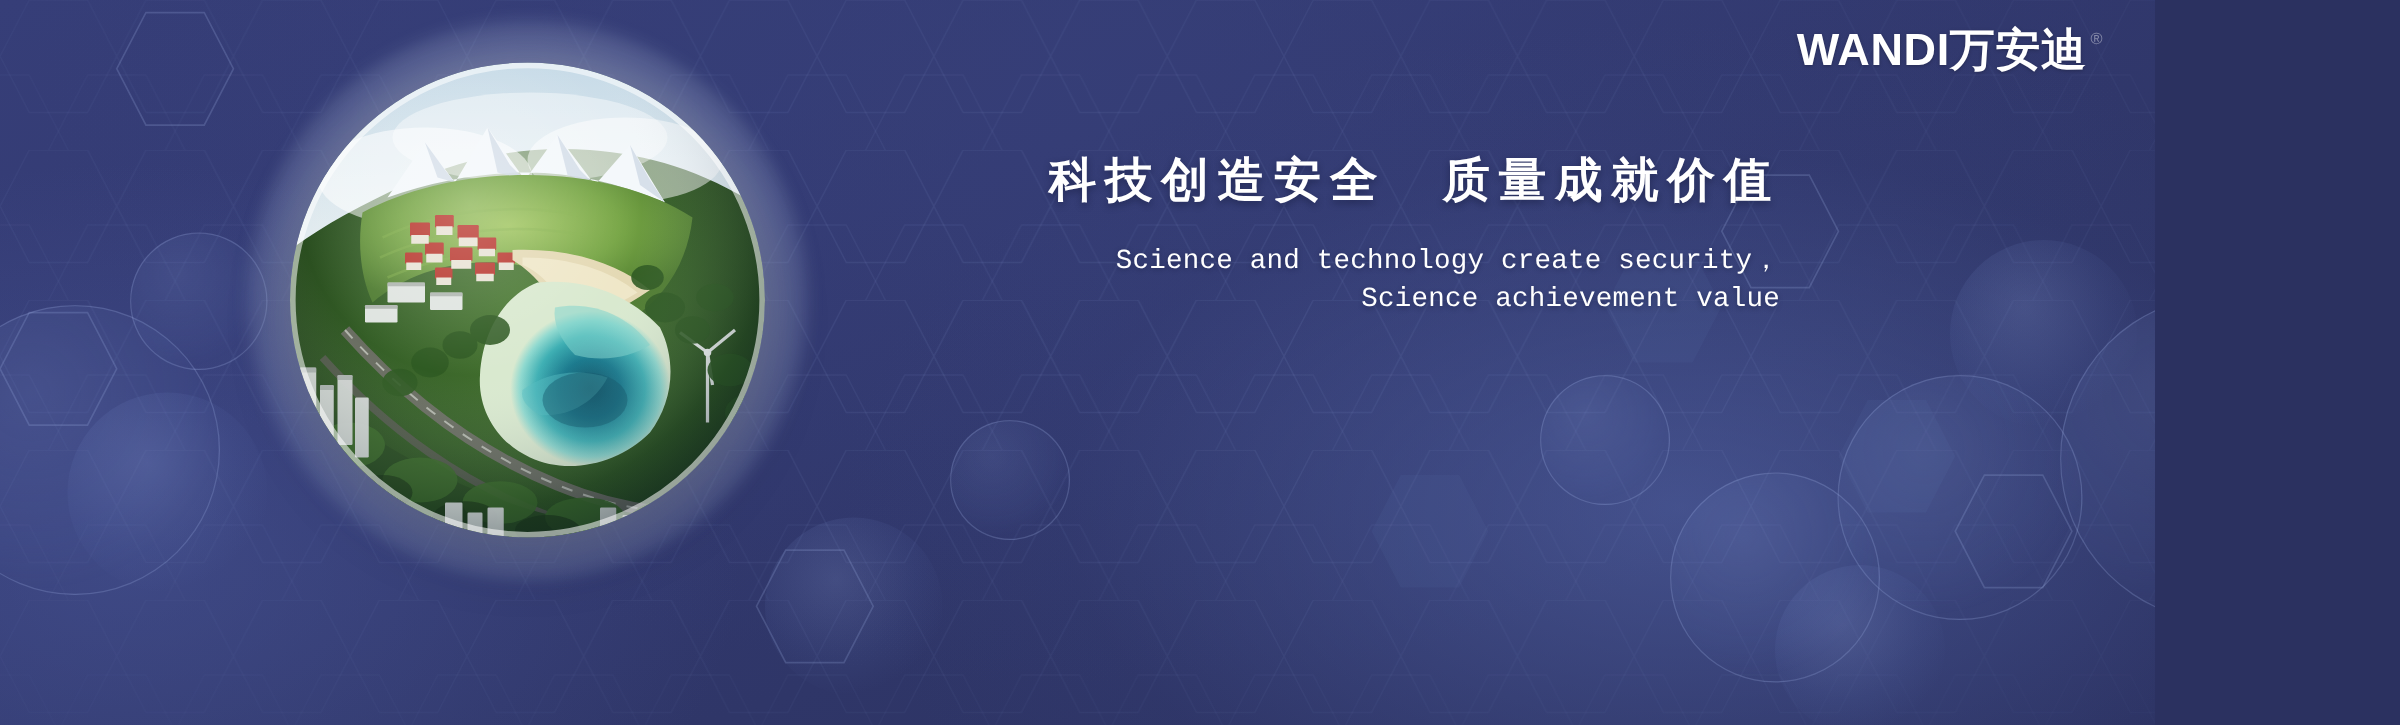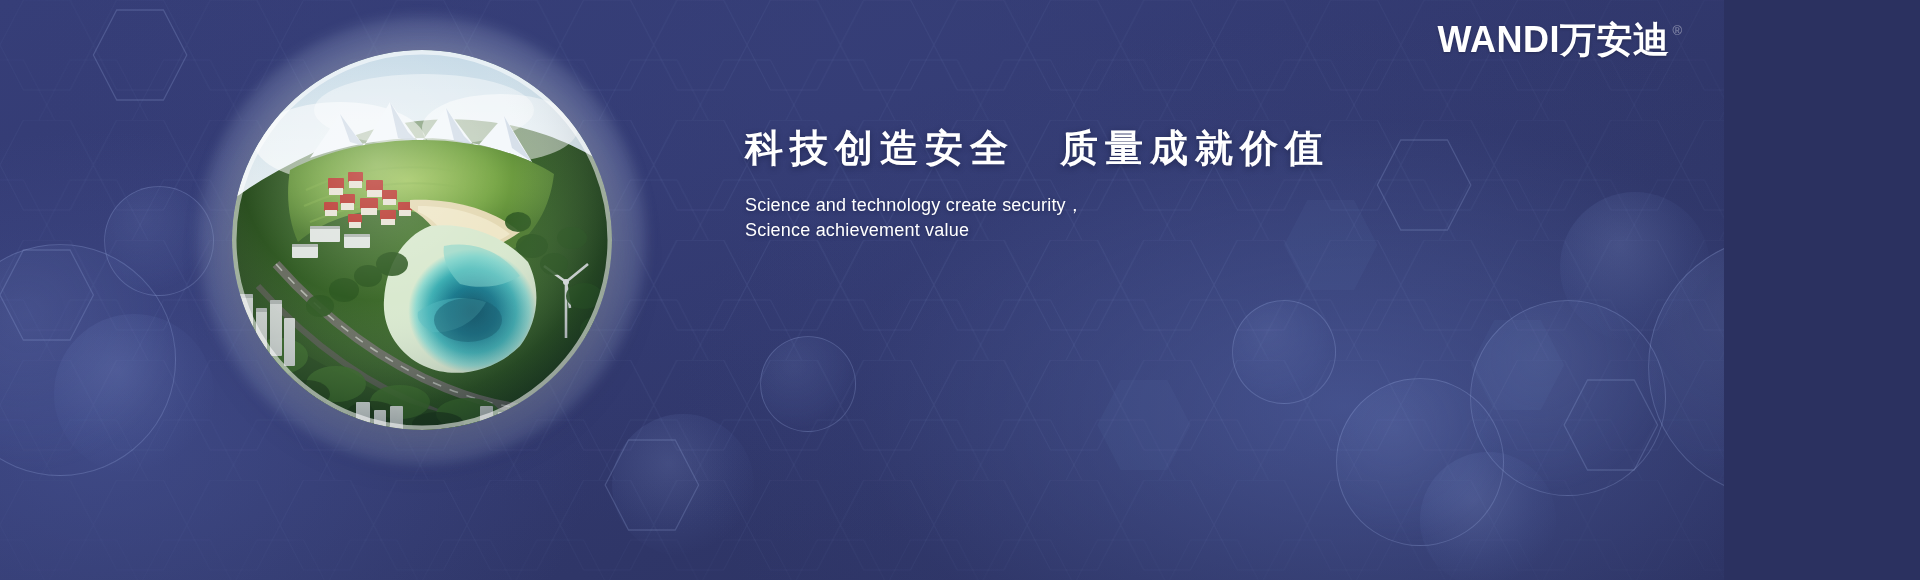--- a/index.html
+++ b/index.html
@@ -52,35 +52,36 @@
   }
   #logo .regmark {
     font-size:13px; line-height:1;
     margin-left:3px; margin-top:2px;
     color:rgba(255,255,255,0.42);
   }
 
   
   #copy {
     position:absolute;
-    left:745px; top:126px;
+    left:774px; top:126px;
     width:650px;
-    text-align:left;
+    text-align:right;
     color:#ffffff;
+    font-family:Liberation Mono, monospace;
   }
   #headline {
     font-size:38px; font-weight:700;
     letter-spacing:7px;
     line-height:1.18;
     white-space:pre;
     text-shadow:0 2px 6px rgba(10,14,40,0.40);
   }
   #subtitle {
     margin-top:22px;
-    font-size:18px; font-weight:400;
+    font-size:22px; font-weight:400;
     line-height:1.42;
     letter-spacing:0.2px;
     text-shadow:0 1px 4px rgba(10,14,40,0.35);
   }
   #subtitle .subline { display:block; white-space:pre; }
 
   
   #globe-wrap {
     position:absolute;
     left:232px; top:50px;

